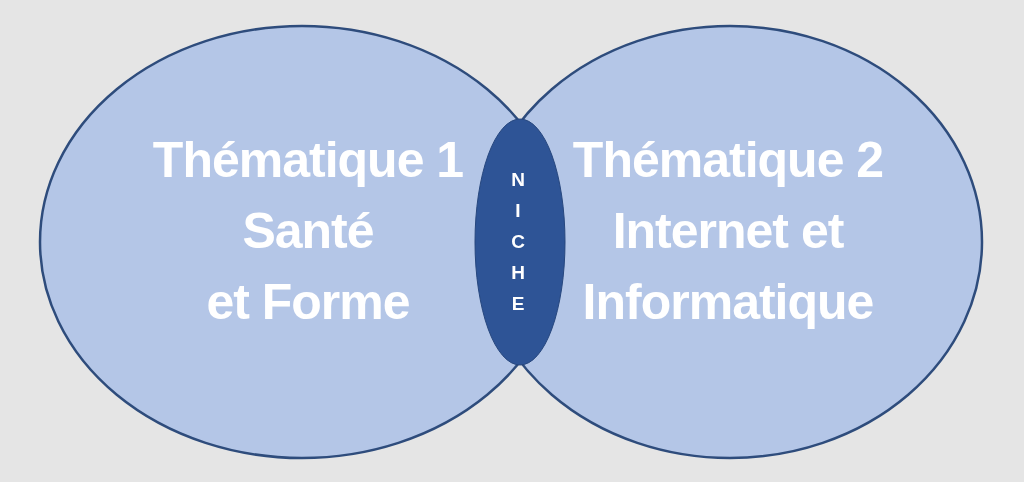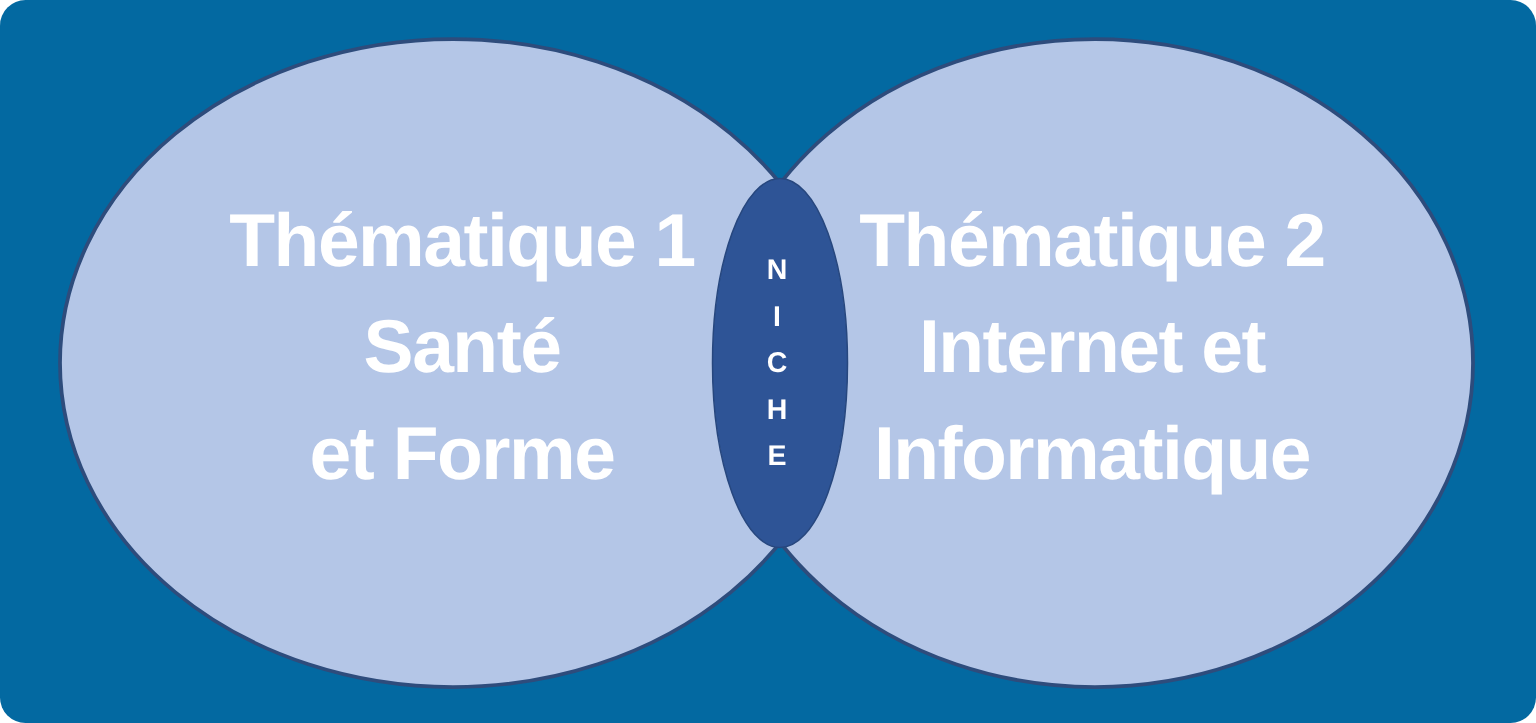--- a/index.html
+++ b/index.html
@@ -4,24 +4,23 @@
 <style>
   html, body {
     margin: 0;
     padding: 0;
     background: #ffffff;
   }
   .canvas {
     position: relative;
     width: 1024px;
     height: 482px;
-    background: #0369a1;
+    background: #e5e5e5;
     overflow: hidden;
     font-family: "Liberation Sans", sans-serif;
-    border-radius: 17px;
   }
   svg { display: block; }
   .big-ellipse {
     stroke: #2e4c7c;
     stroke-width: 2.5;
   }
   .niche-ellipse {
     stroke: #27477e;
     stroke-width: 1;
   }

